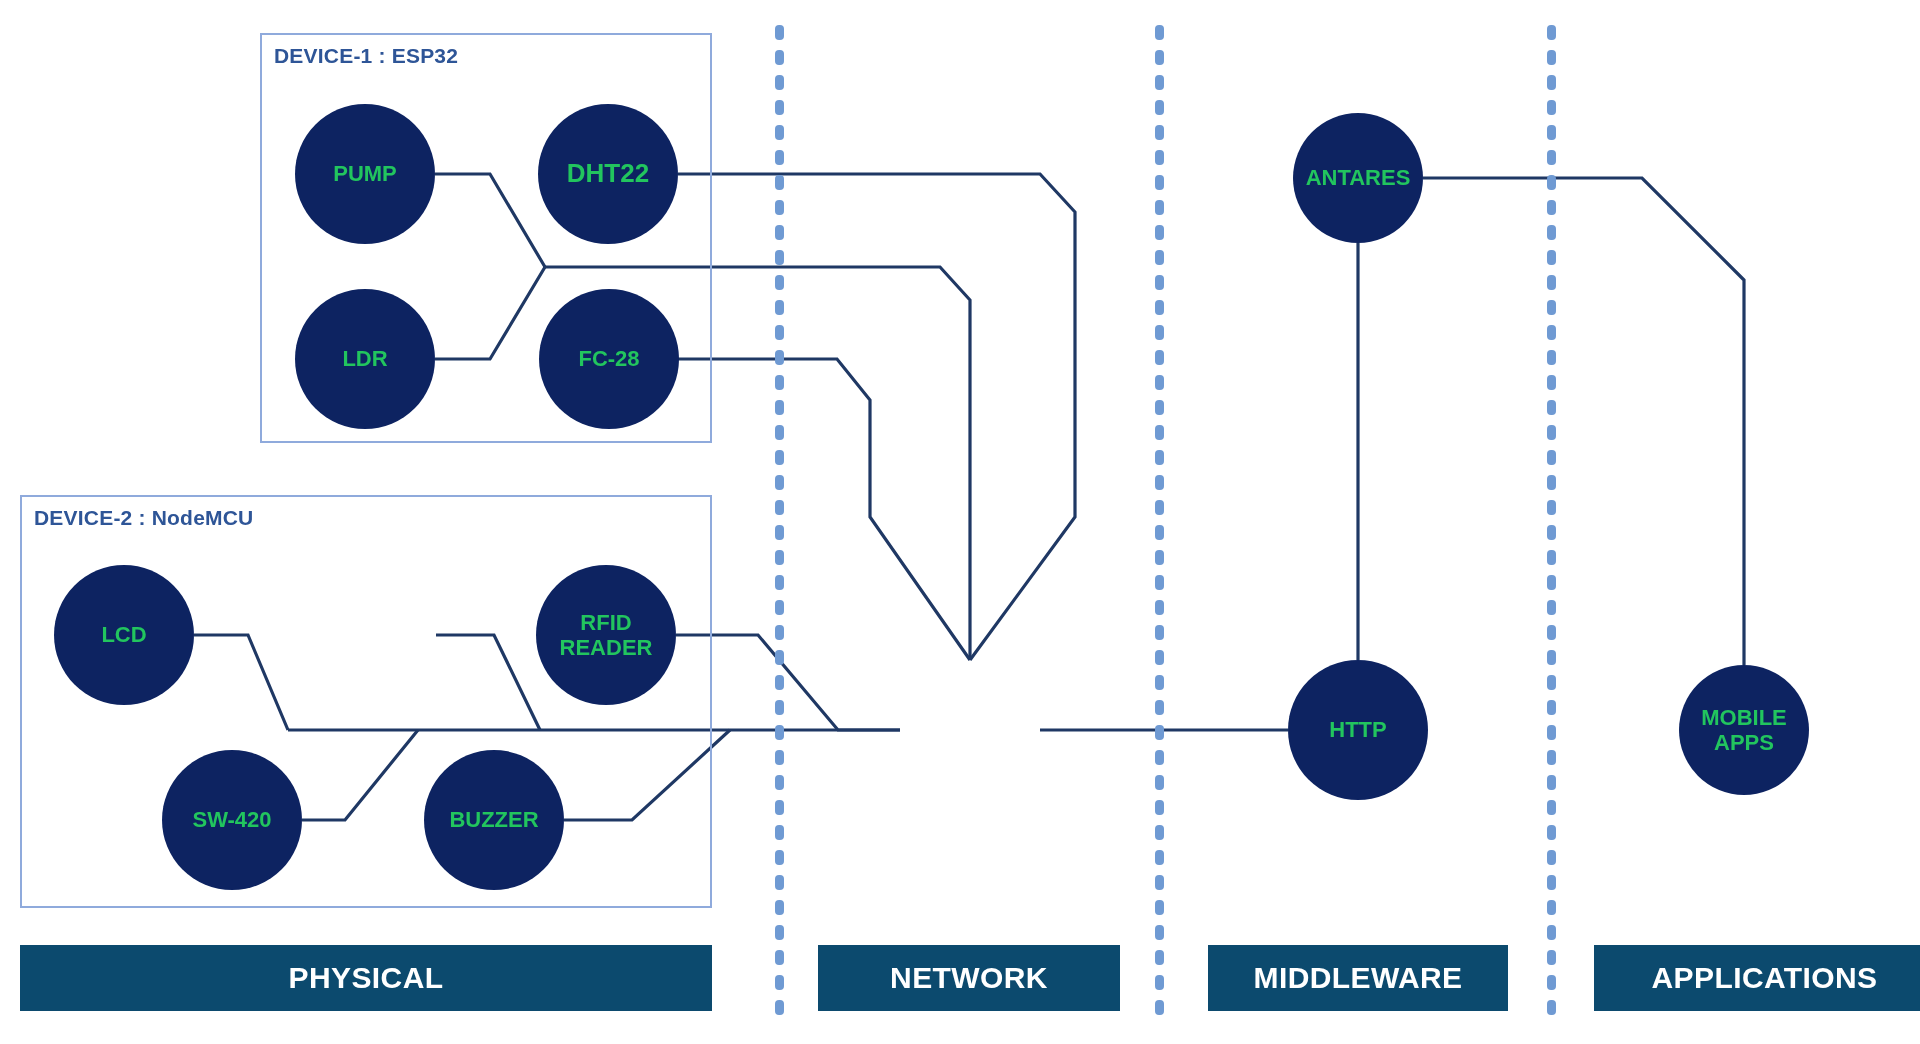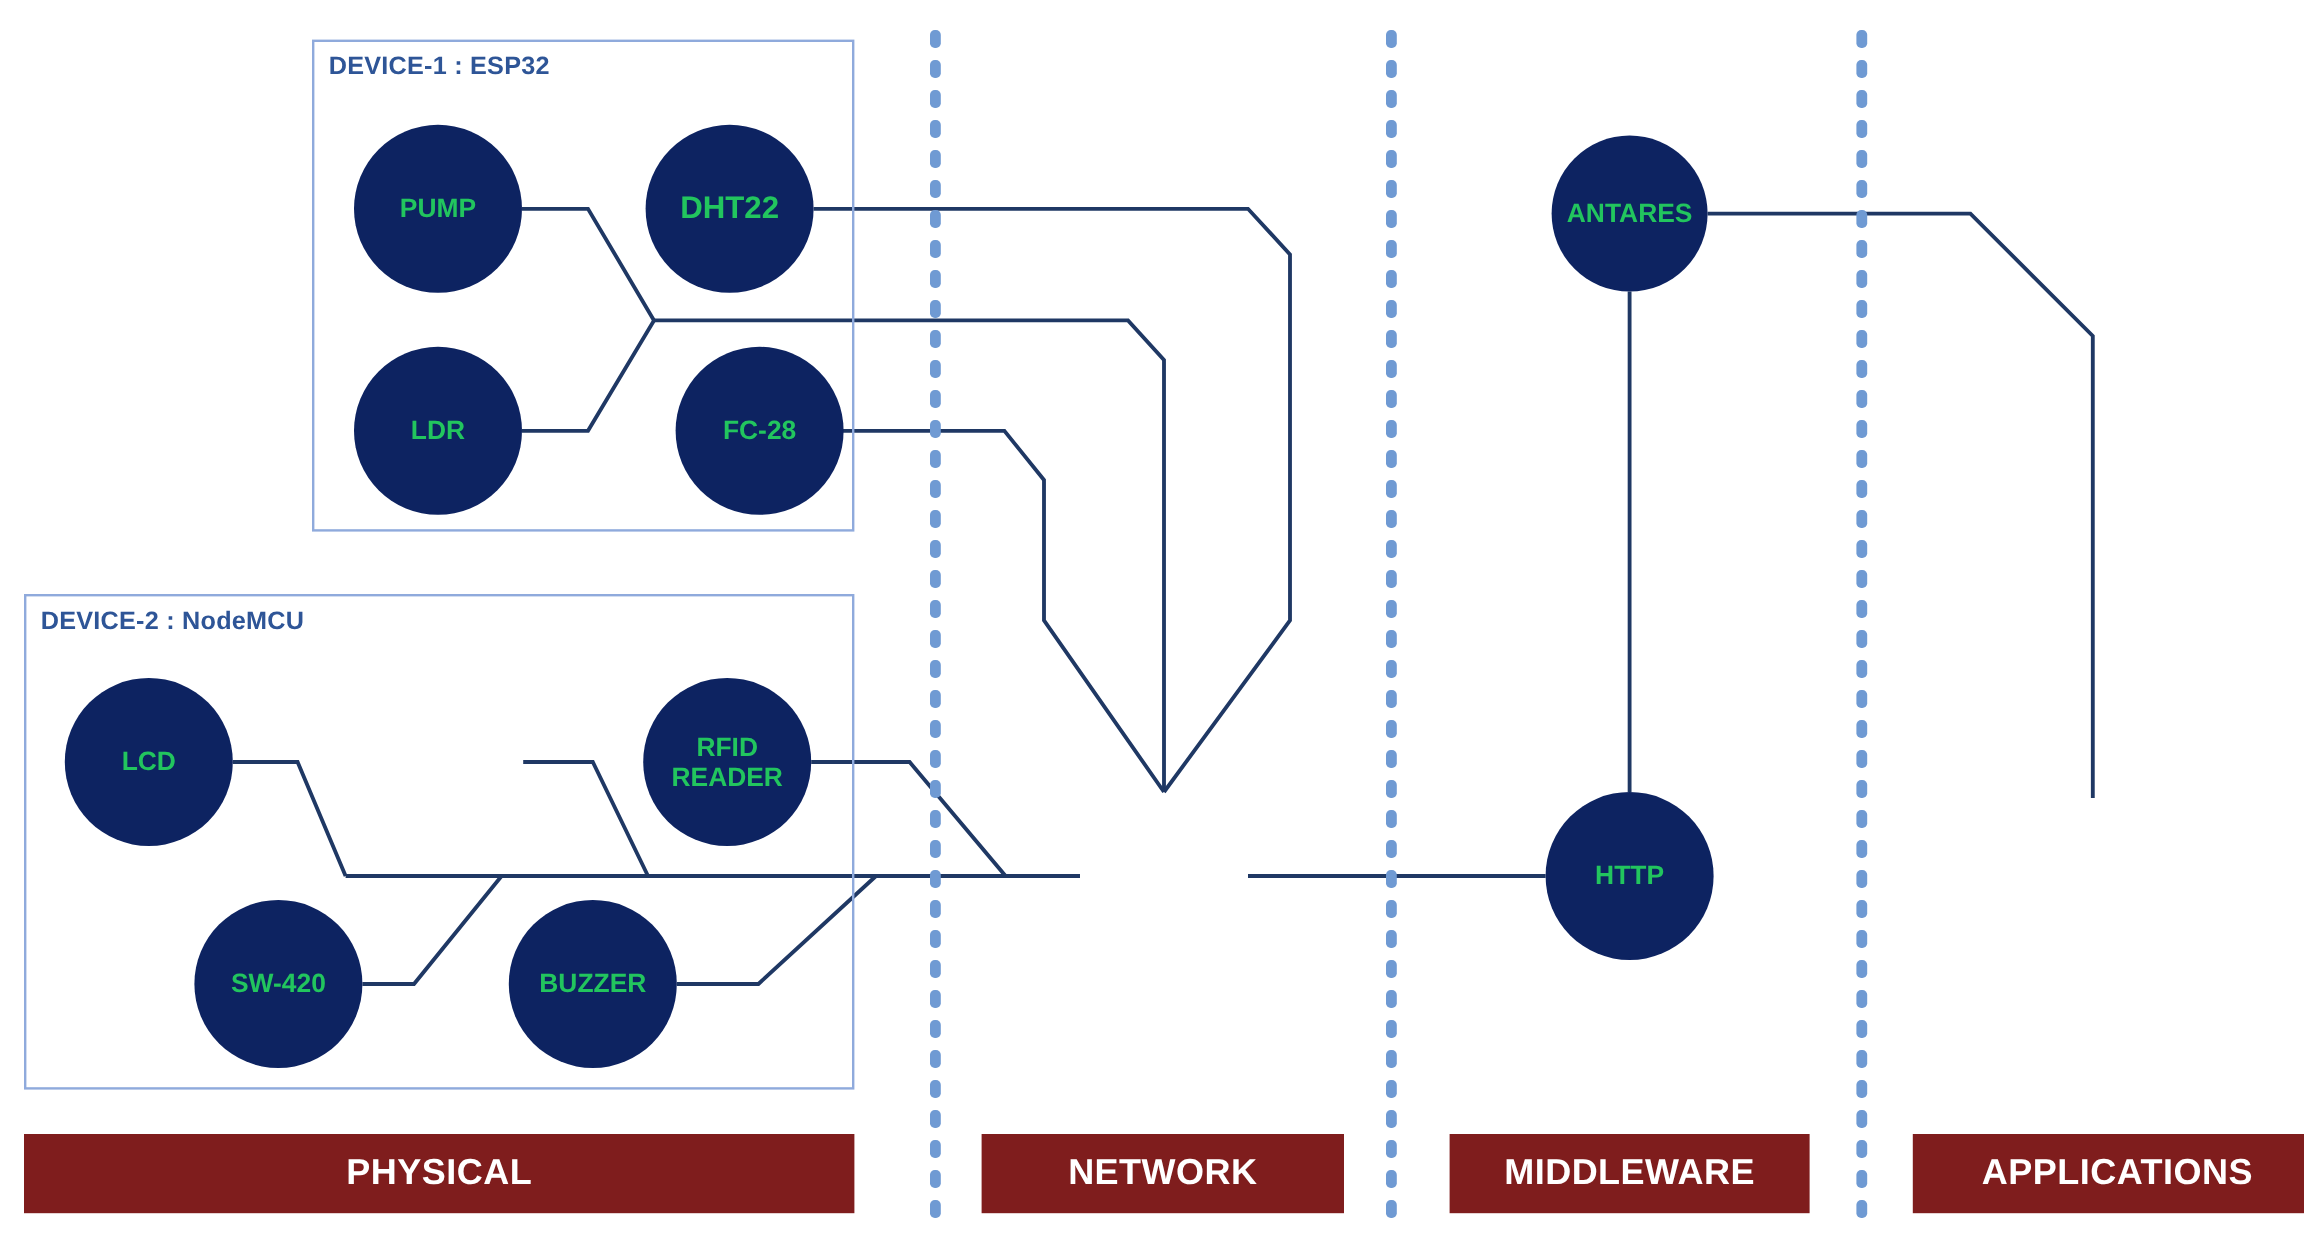--- a/index.html
+++ b/index.html
@@ -15,21 +15,21 @@
   .group-label{position:absolute;color:#2e5597;font-weight:bold;font-size:21px;
                letter-spacing:.2px;white-space:nowrap;}
 
   
   .node{position:absolute;border-radius:50%;background:#0d2361;color:#22c55e;
         display:flex;align-items:center;justify-content:center;text-align:center;
         font-weight:bold;line-height:1.14;box-sizing:border-box;}
   .node .nlabel{padding:0 6px;white-space:pre-line;}
 
   
-  .layer-bar{position:absolute;background:#7f1d1d;color:#fff;display:flex;
+  .layer-bar{position:absolute;background:#0c4a6e;color:#fff;display:flex;
              align-items:center;justify-content:center;font-weight:bold;
              font-size:30px;letter-spacing:.4px;box-sizing:border-box;}
 
   
   .divider{position:absolute;width:9px;}
   .divider i{display:block;width:9px;height:15px;border-radius:4px;
              background:#6f9ad3;margin-bottom:10px;}
 </style>
 </head>
 <body>
@@ -77,21 +77,21 @@
 
   <div class="node" style="left:295px;top:104px;width:140px;height:140px;font-size:22px;">
     <span class="nlabel">PUMP</span>
   </div>
   <div class="node" style="left:538px;top:104px;width:140px;height:140px;font-size:26px;">
     <span class="nlabel">DHT22</span>
   </div>
   <div class="node" style="left:295px;top:289px;width:140px;height:140px;font-size:22px;">
     <span class="nlabel">LDR</span>
   </div>
-  <div class="node" style="left:563px;top:289px;width:140px;height:140px;font-size:22px;">
+  <div class="node" style="left:539px;top:289px;width:140px;height:140px;font-size:22px;">
     <span class="nlabel">FC-28</span>
   </div>
   <div class="node" style="left:54px;top:565px;width:140px;height:140px;font-size:22px;">
     <span class="nlabel">LCD</span>
   </div>
   <div class="node" style="left:536px;top:565px;width:140px;height:140px;font-size:22px;">
     <span class="nlabel">RFID
 READER</span>
   </div>
   <div class="node" style="left:162px;top:750px;width:140px;height:140px;font-size:22px;">
@@ -99,20 +99,24 @@
   </div>
   <div class="node" style="left:424px;top:750px;width:140px;height:140px;font-size:22px;">
     <span class="nlabel">BUZZER</span>
   </div>
   <div class="node" style="left:1293px;top:113px;width:130px;height:130px;font-size:22px;">
     <span class="nlabel">ANTARES</span>
   </div>
   <div class="node" style="left:1288px;top:660px;width:140px;height:140px;font-size:22px;">
     <span class="nlabel">HTTP</span>
   </div>
+  <div class="node" style="left:1679px;top:665px;width:130px;height:130px;font-size:22px;">
+    <span class="nlabel">MOBILE
+APPS</span>
+  </div>
 
   <div class="divider" style="left:775px;top:25px;height:1012px;">
       <i></i>
       <i></i>
       <i></i>
       <i></i>
       <i></i>
       <i></i>
       <i></i>
       <i></i>

